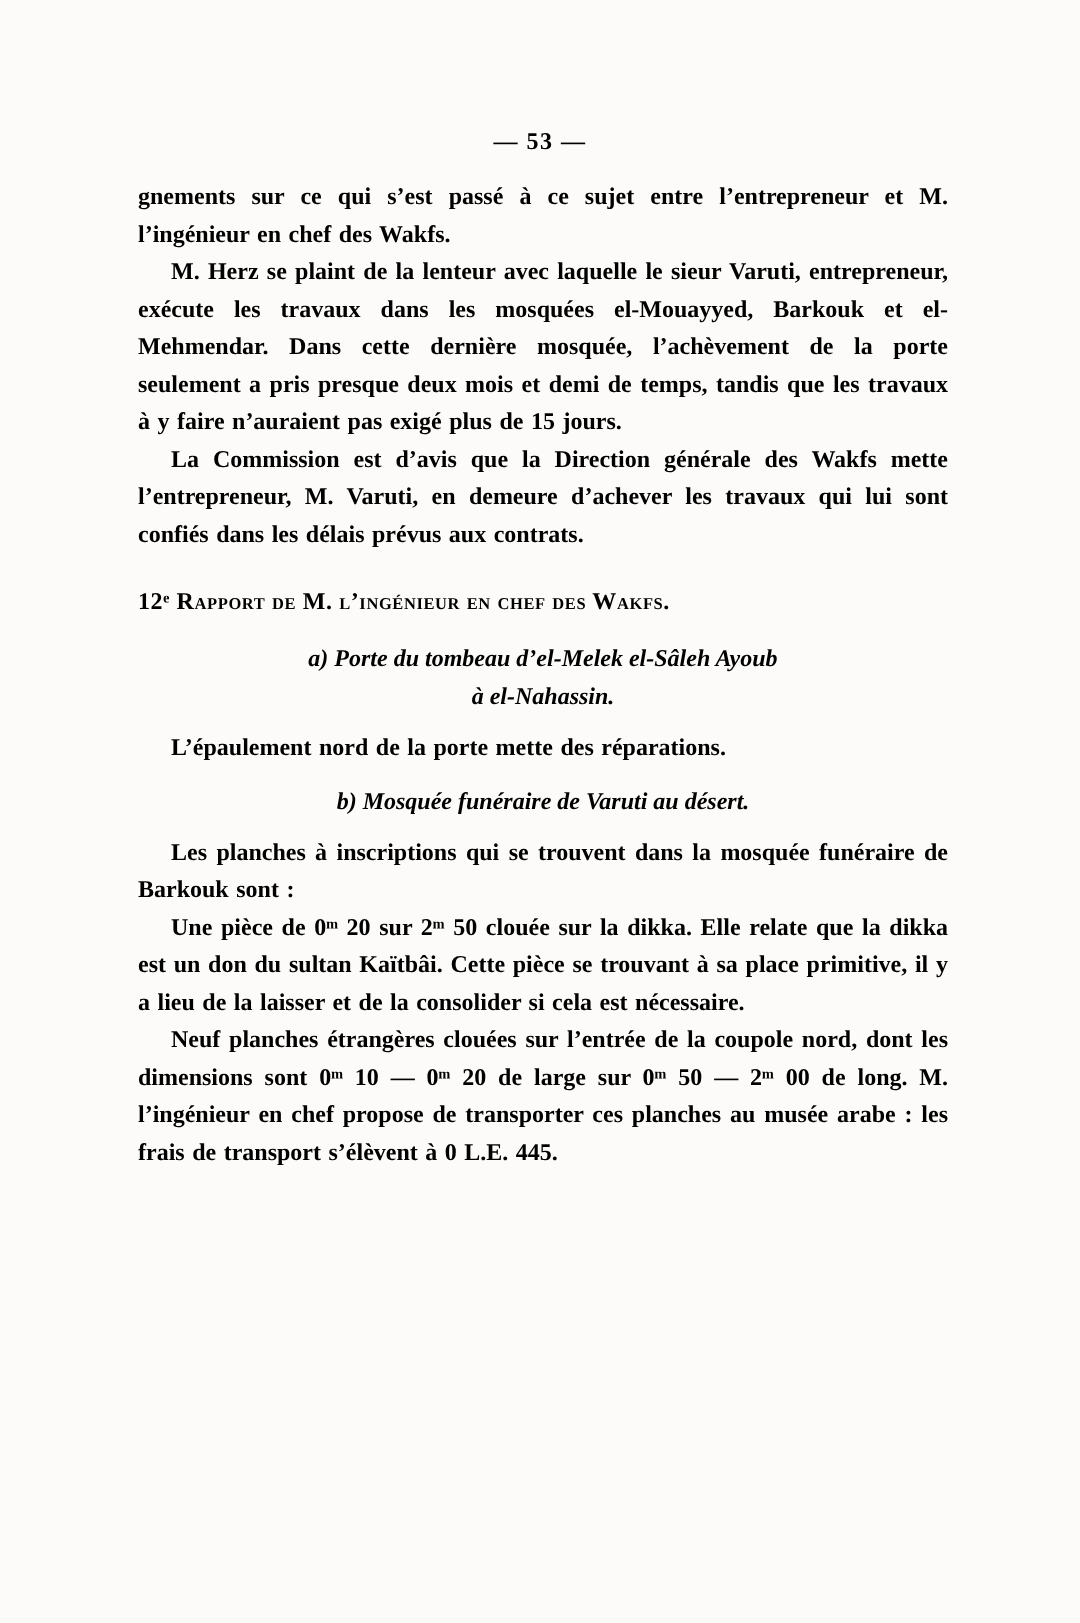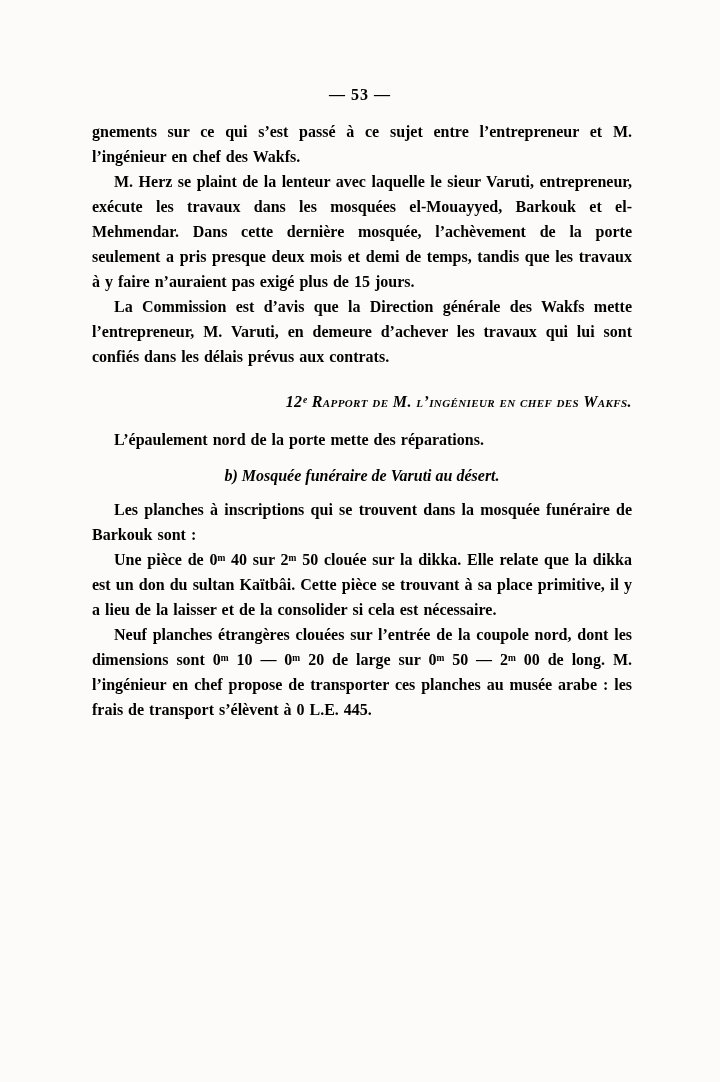--- a/index.html
+++ b/index.html
@@ -44,22 +44,21 @@
   .para.noindent {
     text-indent: 0;
   }
   .section-heading {
     margin: 21px 0 13px 0;
     font-size: 16px;
     line-height: 24px;
     font-weight: 700;
     font-variant: small-caps;
     letter-spacing: 0.4px;
-    text-align: right;
-    font-style: italic;
+    text-align: left;
   }
   .sub-heading {
     margin: 11px 0 9px 0;
     font-size: 16px;
     line-height: 25px;
     font-weight: 700;
     font-style: italic;
     text-align: center;
     white-space: pre-line;
   }
@@ -73,25 +72,27 @@
   <div class="text-block">
     <p class="para noindent">gnements sur ce qui s’est passé à ce sujet entre l’entrepreneur et M. l’ingénieur en chef des Wakfs.</p>
 
     <p class="para">M. Herz se plaint de la lenteur avec laquelle le sieur Varuti, entrepreneur, exécute les travaux dans les mosquées el-Mouayyed, Barkouk et el-Mehmendar. Dans cette dernière mosquée, l’achèvement de la porte seulement a pris presque deux mois et demi de temps, tandis que les travaux à y faire n’auraient pas exigé plus de 15 jours.</p>
 
     <p class="para">La Commission est d’avis que la Direction générale des Wakfs mette l’entrepreneur, M. Varuti, en demeure d’achever les travaux qui lui sont confiés dans les délais prévus aux contrats.</p>
 
     <h2 class="section-heading">12ᵉ Rapport de M. l’ingénieur en chef des Wakfs.</h2>
 
 
+    <h3 class="sub-heading">a) Porte du tombeau d’el-Melek el-Sâleh Ayoub
+à el-Nahassin.</h3>
 
     <p class="para">L’épaulement nord de la porte mette des réparations.</p>
 
 
     <h3 class="sub-heading">b) Mosquée funéraire de Varuti au désert.</h3>
 
     <p class="para">Les planches à inscriptions qui se trouvent dans la mosquée funéraire de Barkouk sont :</p>
 
-    <p class="para">Une pièce de 0ᵐ 40 sur 2ᵐ 50 clouée sur la dikka. Elle relate que la dikka est un don du sultan Kaïtbâi. Cette pièce se trouvant à sa place primitive, il y a lieu de la laisser et de la consolider si cela est nécessaire.</p>
+    <p class="para">Une pièce de 0ᵐ 20 sur 2ᵐ 50 clouée sur la dikka. Elle relate que la dikka est un don du sultan Kaïtbâi. Cette pièce se trouvant à sa place primitive, il y a lieu de la laisser et de la consolider si cela est nécessaire.</p>
 
     <p class="para">Neuf planches étrangères clouées sur l’entrée de la coupole nord, dont les dimensions sont 0ᵐ 10 — 0ᵐ 20 de large sur 0ᵐ 50 — 2ᵐ 00 de long. M. l’ingénieur en chef propose de transporter ces planches au musée arabe : les frais de transport s’élèvent à 0 L.E. 445.</p>
   </div>
 </div>
 
 </body></html>

